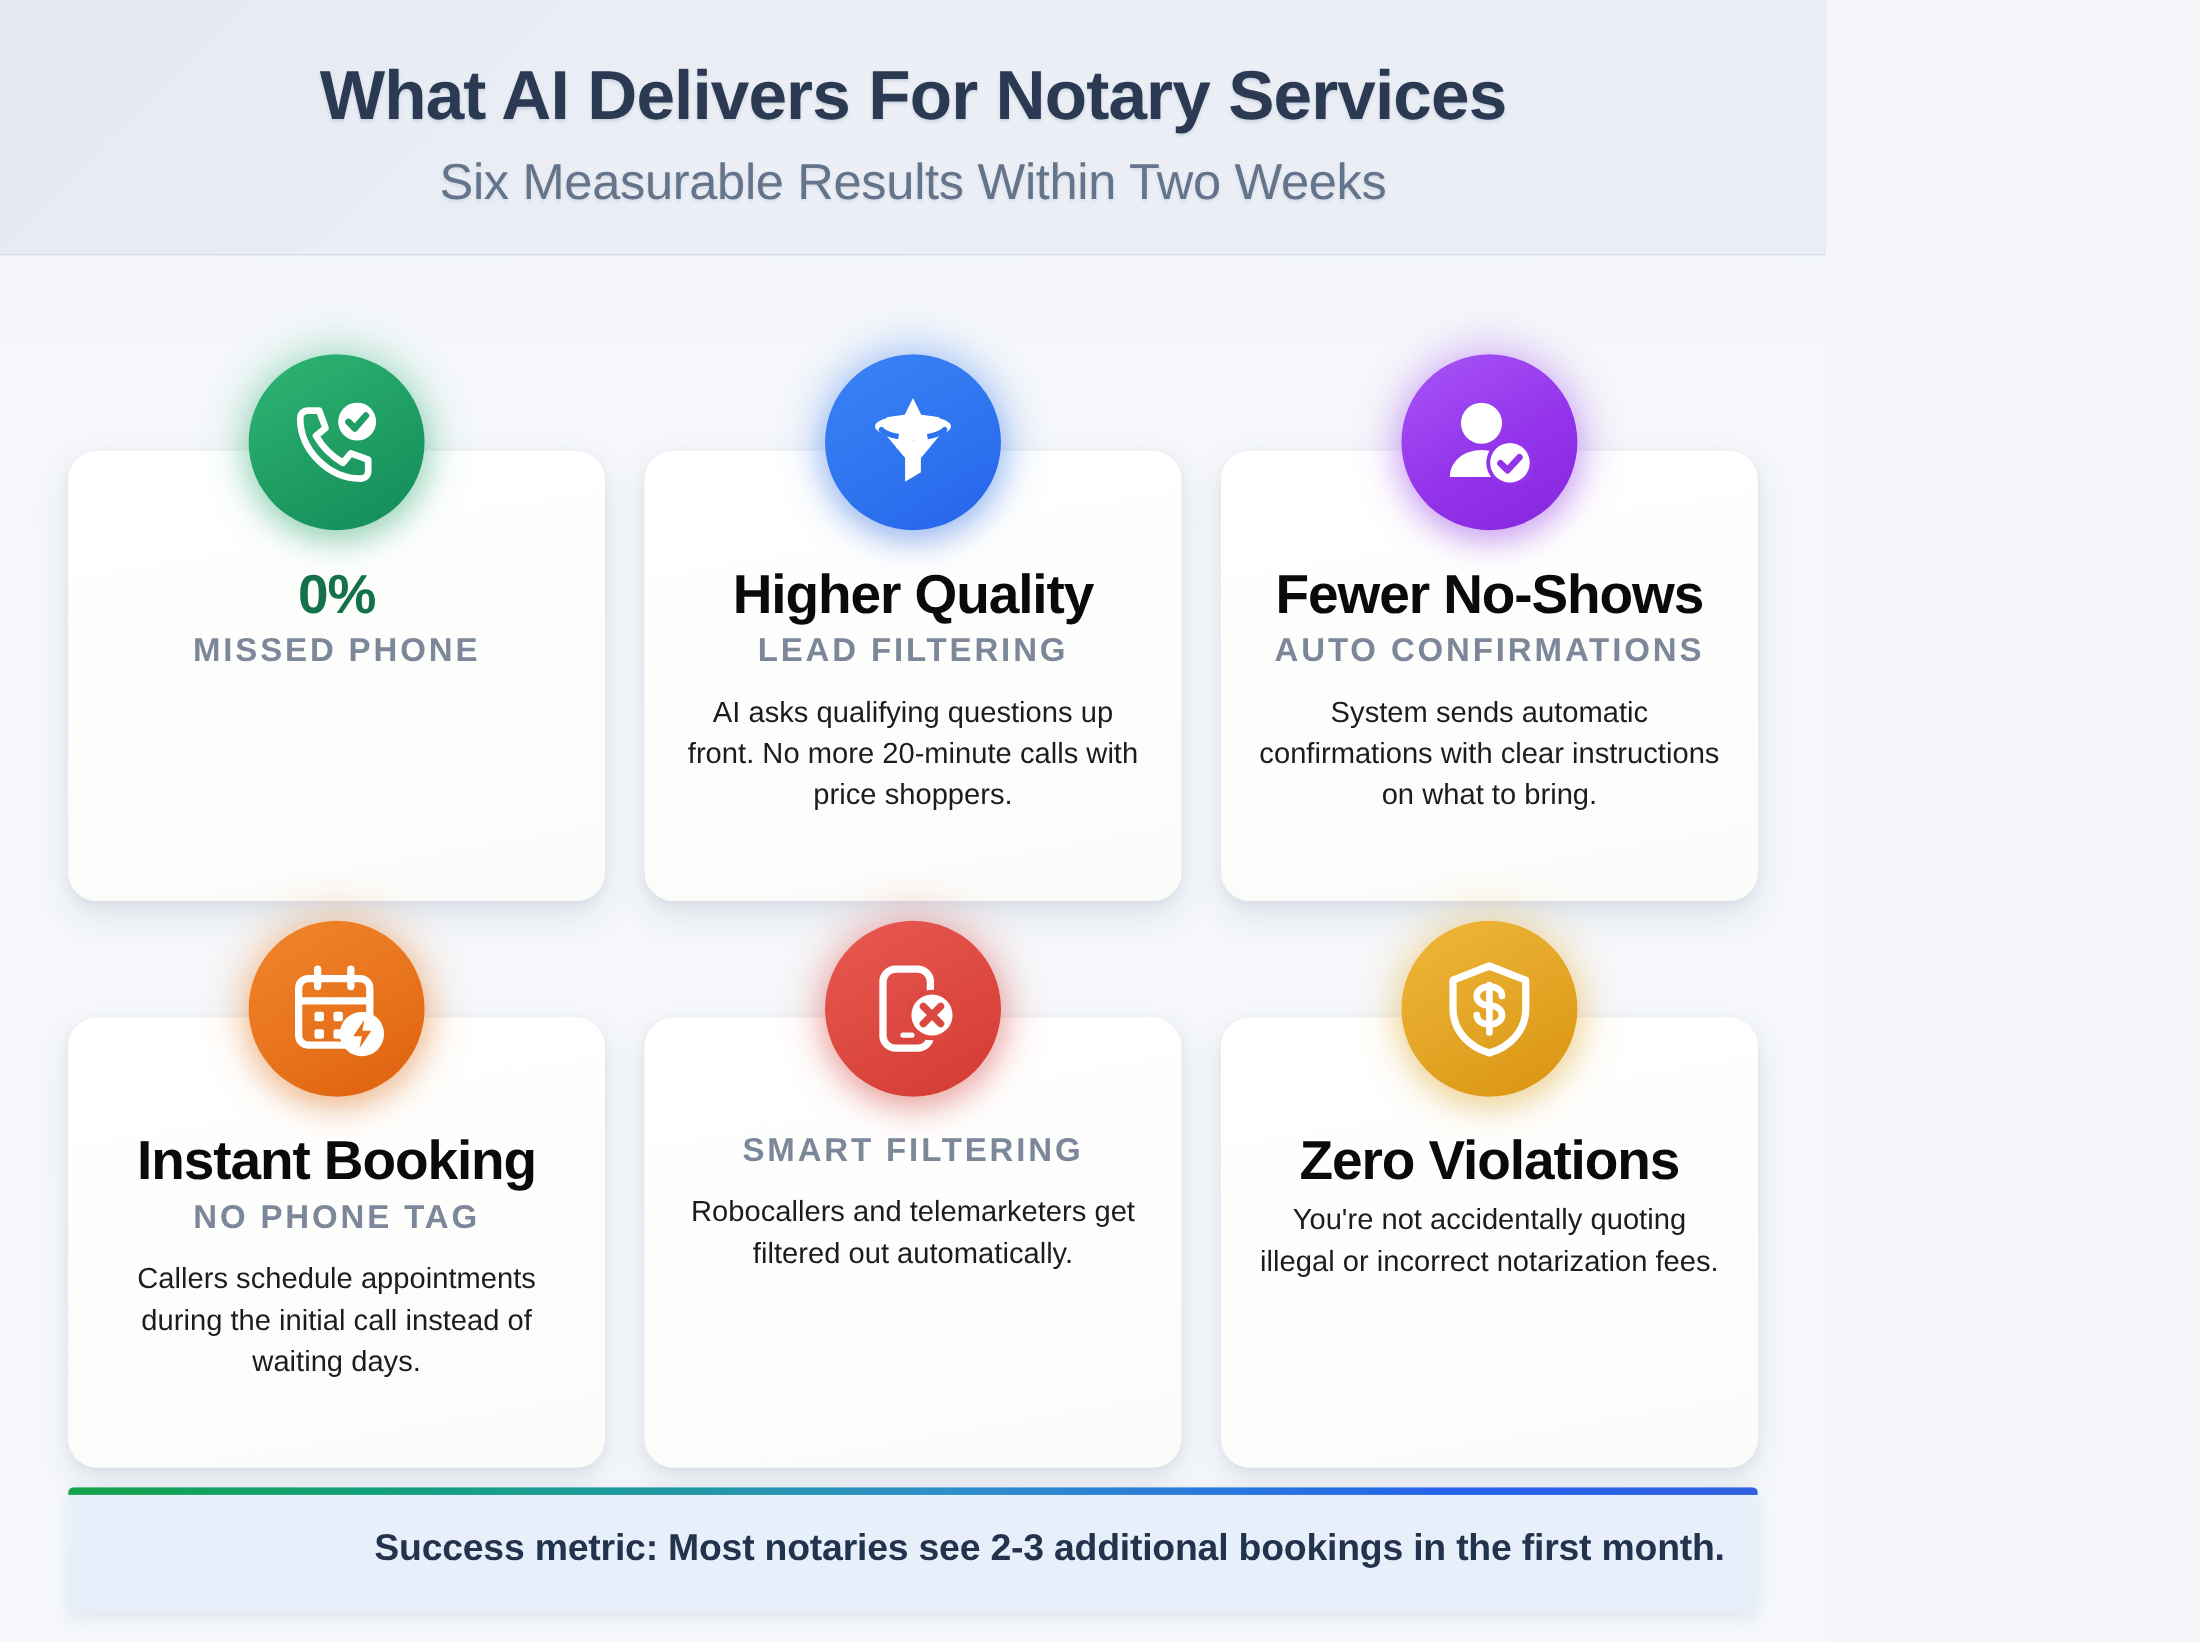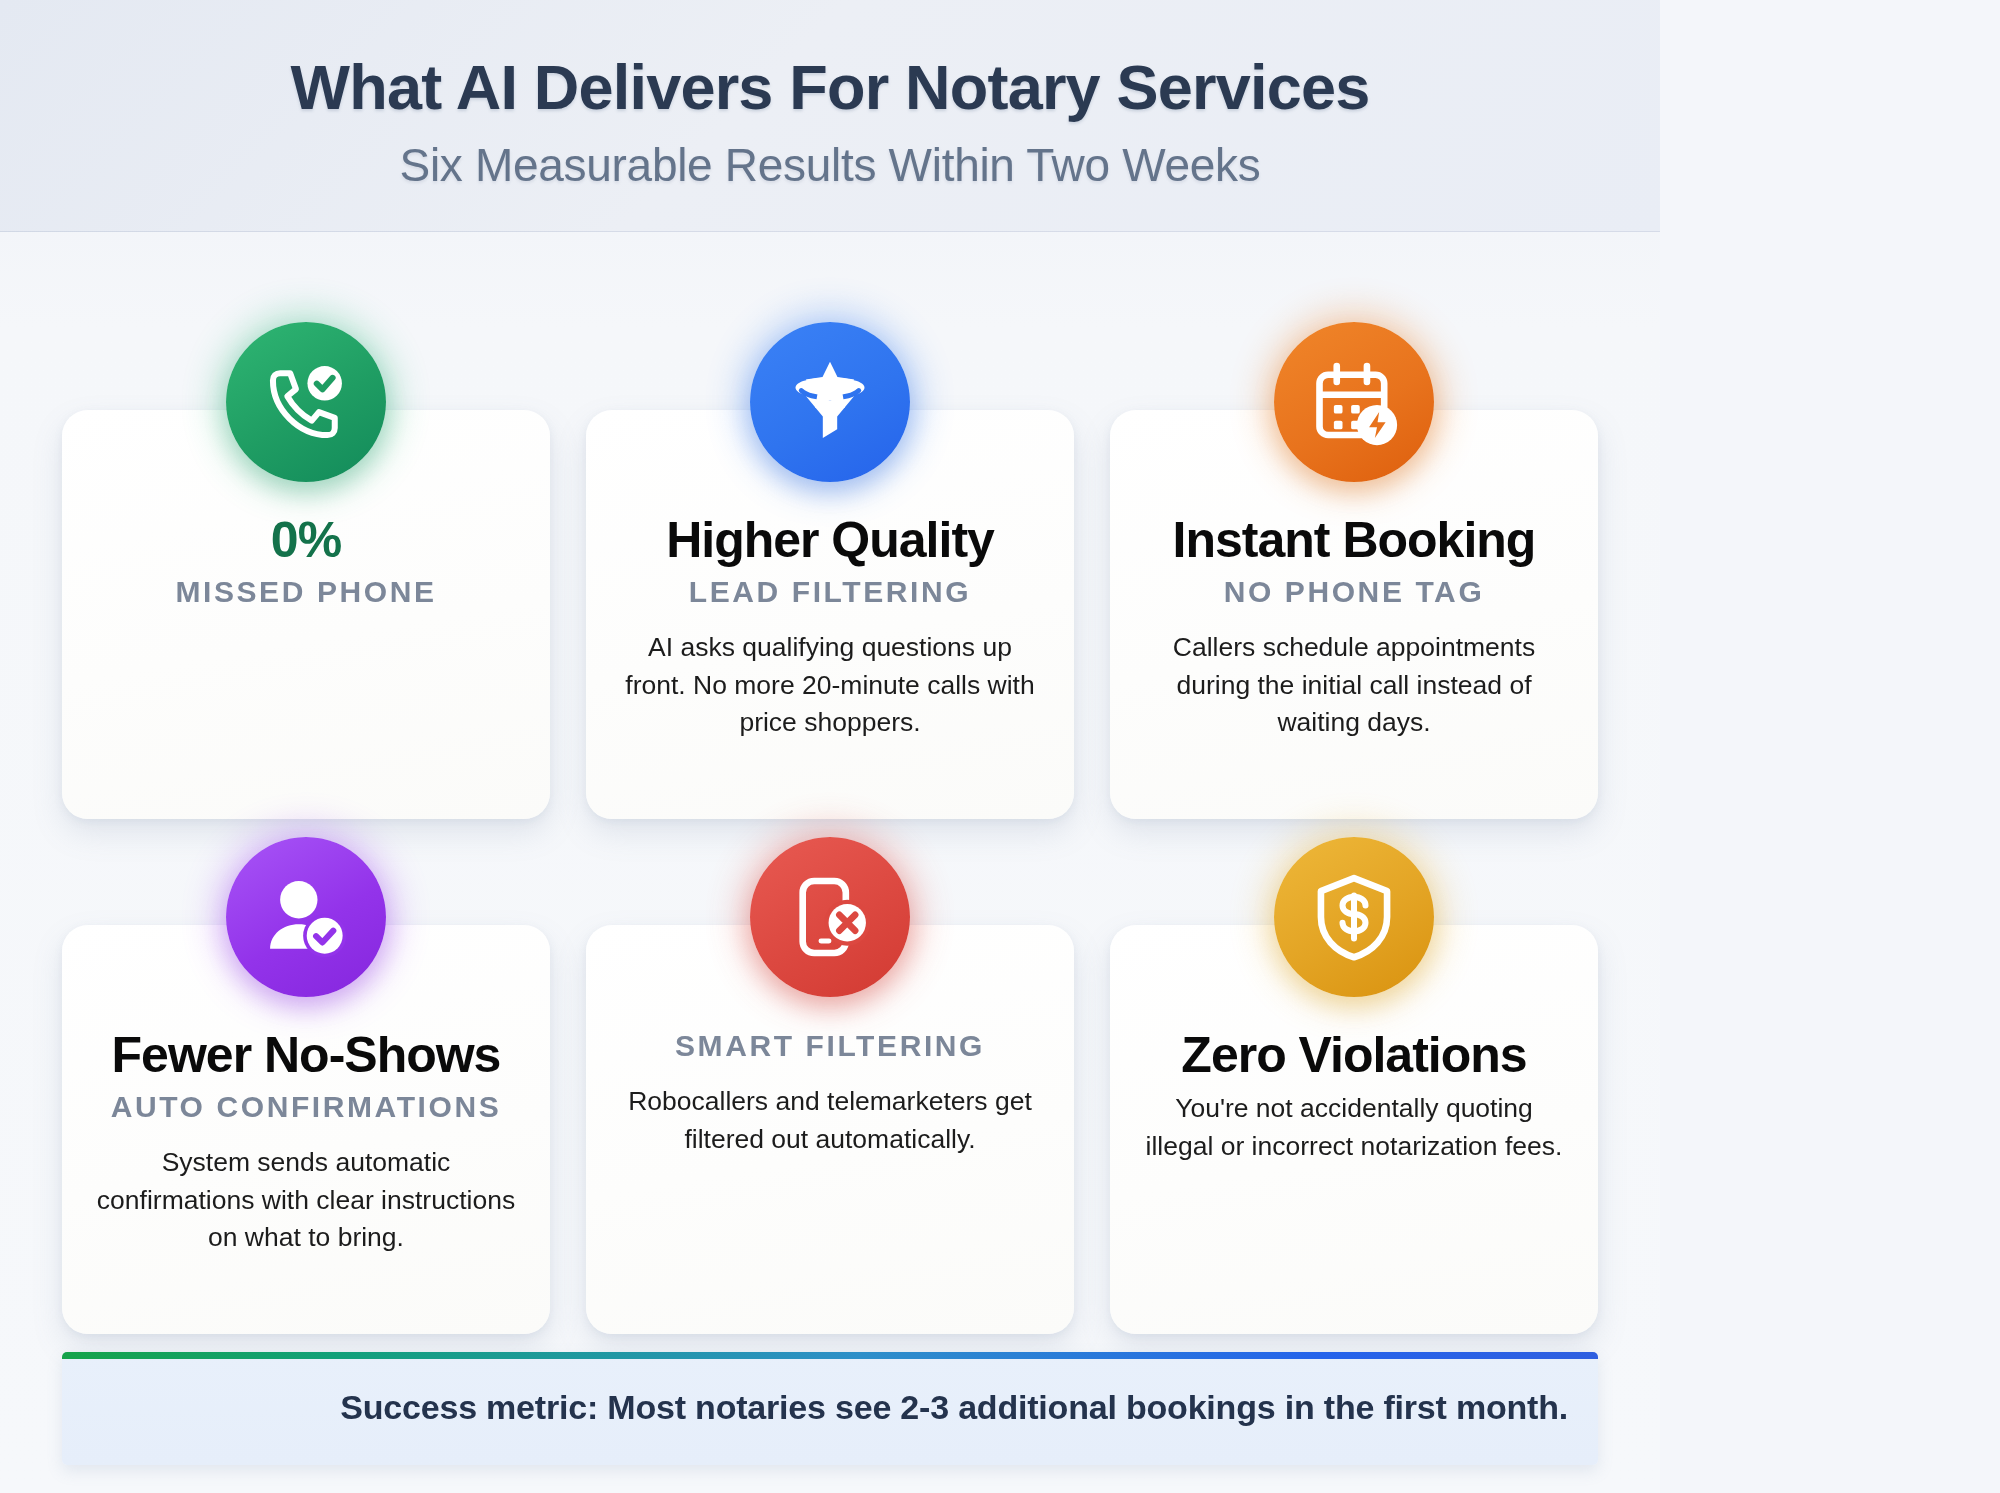--- a/index.html
+++ b/index.html
@@ -210,20 +210,37 @@
           </svg>
         </div>
         <div class="stat">Higher Quality</div>
         <div class="label">LEAD FILTERING</div>
         <div class="desc">AI asks qualifying questions up front. No more 20-minute calls with price shoppers.</div>
       </div>
     </div>
 
     <div class="card-slot">
       <div class="card">
+        <div class="icon-badge icon-purple">
+          <svg viewBox="0 0 64 64" fill="none" xmlns="http://www.w3.org/2000/svg">
+            <circle cx="27" cy="20" r="13" fill="#ffffff"></circle>
+            <path d="M7 54c0-10 9-17 20-17s20 7 20 17z" fill="#ffffff"></path>
+            <circle cx="45" cy="45" r="15" fill="#9333ea"></circle>
+            <circle cx="45" cy="45" r="12.5" fill="#ffffff"></circle>
+            <path d="M39 45.3l4.4 4.4 7.6-8.2" stroke="#9333ea" stroke-width="4.2" stroke-linecap="round" stroke-linejoin="round" fill="none"></path>
+          </svg>
+        </div>
+        <div class="stat">Fewer No-Shows</div>
+        <div class="label">AUTO CONFIRMATIONS</div>
+        <div class="desc">System sends automatic confirmations with clear instructions on what to bring.</div>
+      </div>
+    </div>
+
+    <div class="card-slot">
+      <div class="card">
         <div class="icon-badge icon-orange">
           <svg viewBox="0 0 64 64" fill="none" xmlns="http://www.w3.org/2000/svg">
             <rect x="8" y="13" width="45" height="42" rx="6" stroke="#ffffff" stroke-width="4.6" fill="none"></rect>
             <path d="M8 27h45" stroke="#ffffff" stroke-width="4.6"></path>
             <path d="M20 7v11M41 7v11" stroke="#ffffff" stroke-width="4.6" stroke-linecap="round"></path>
             <rect x="18" y="34" width="6" height="6" rx="1.3" fill="#ffffff"></rect>
             <rect x="30" y="34" width="6" height="6" rx="1.3" fill="#ffffff"></rect>
             <rect x="18" y="45" width="6" height="6" rx="1.3" fill="#ffffff"></rect>
             <rect x="30" y="45" width="6" height="6" rx="1.3" fill="#ffffff"></rect>
             <circle cx="48" cy="48" r="14" fill="#ffffff"></circle>
@@ -231,37 +248,20 @@
           </svg>
         </div>
         <div class="stat">Instant Booking</div>
         <div class="label">NO PHONE TAG</div>
         <div class="desc">Callers schedule appointments during the initial call instead of waiting days.</div>
       </div>
     </div>
 
     <div class="card-slot">
       <div class="card">
-        <div class="icon-badge icon-purple">
-          <svg viewBox="0 0 64 64" fill="none" xmlns="http://www.w3.org/2000/svg">
-            <circle cx="27" cy="20" r="13" fill="#ffffff"></circle>
-            <path d="M7 54c0-10 9-17 20-17s20 7 20 17z" fill="#ffffff"></path>
-            <circle cx="45" cy="45" r="15" fill="#9333ea"></circle>
-            <circle cx="45" cy="45" r="12.5" fill="#ffffff"></circle>
-            <path d="M39 45.3l4.4 4.4 7.6-8.2" stroke="#9333ea" stroke-width="4.2" stroke-linecap="round" stroke-linejoin="round" fill="none"></path>
-          </svg>
-        </div>
-        <div class="stat">Fewer No-Shows</div>
-        <div class="label">AUTO CONFIRMATIONS</div>
-        <div class="desc">System sends automatic confirmations with clear instructions on what to bring.</div>
-      </div>
-    </div>
-
-    <div class="card-slot">
-      <div class="card">
         <div class="icon-badge icon-red">
           <svg viewBox="0 0 64 64" fill="none" xmlns="http://www.w3.org/2000/svg">
             <rect x="13" y="7" width="30" height="50" rx="8" stroke="#ffffff" stroke-width="4.6" fill="none"></rect>
             <rect x="24" y="47" width="9" height="3.4" rx="1.7" fill="#ffffff"></rect>
             <circle cx="44" cy="36" r="16" fill="#dc4840"></circle>
             <circle cx="44" cy="36" r="13" fill="#ffffff"></circle>
             <path d="M38.5 30.5l11 11M49.5 30.5l-11 11" stroke="#dc4840" stroke-width="4.6" stroke-linecap="round"></path>
           </svg>
         </div>
         <div class="label">SMART FILTERING</div>

